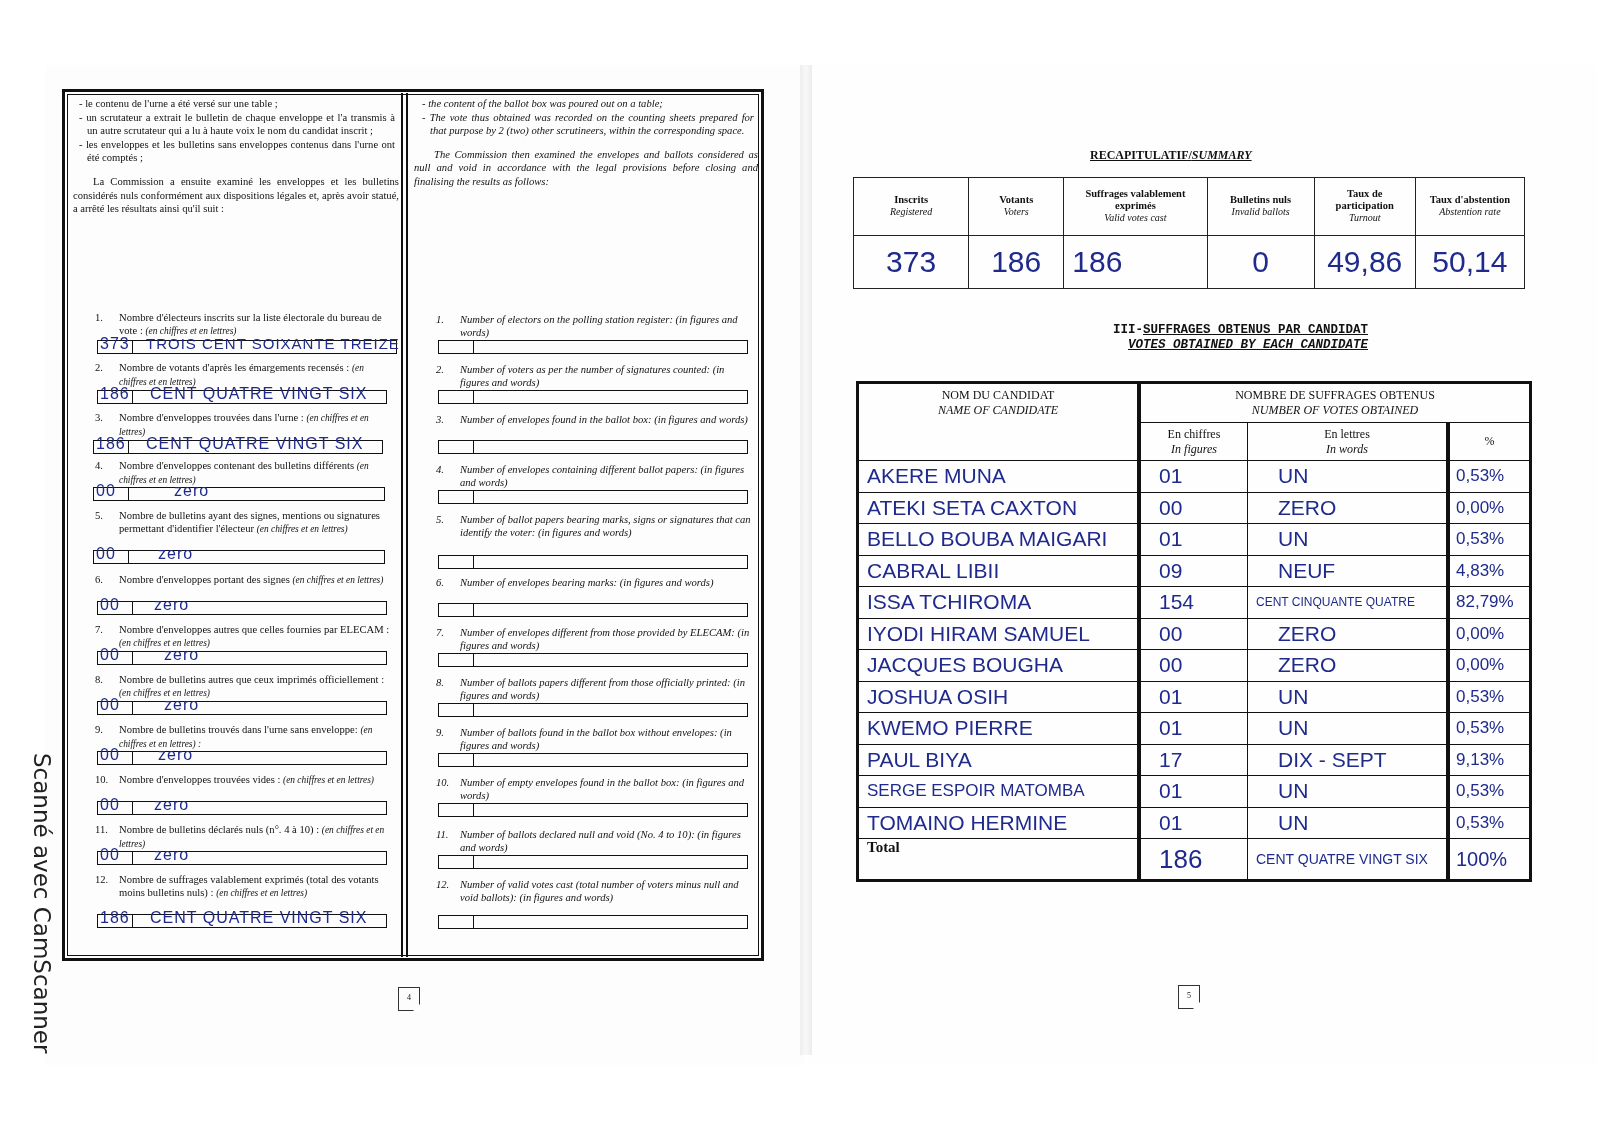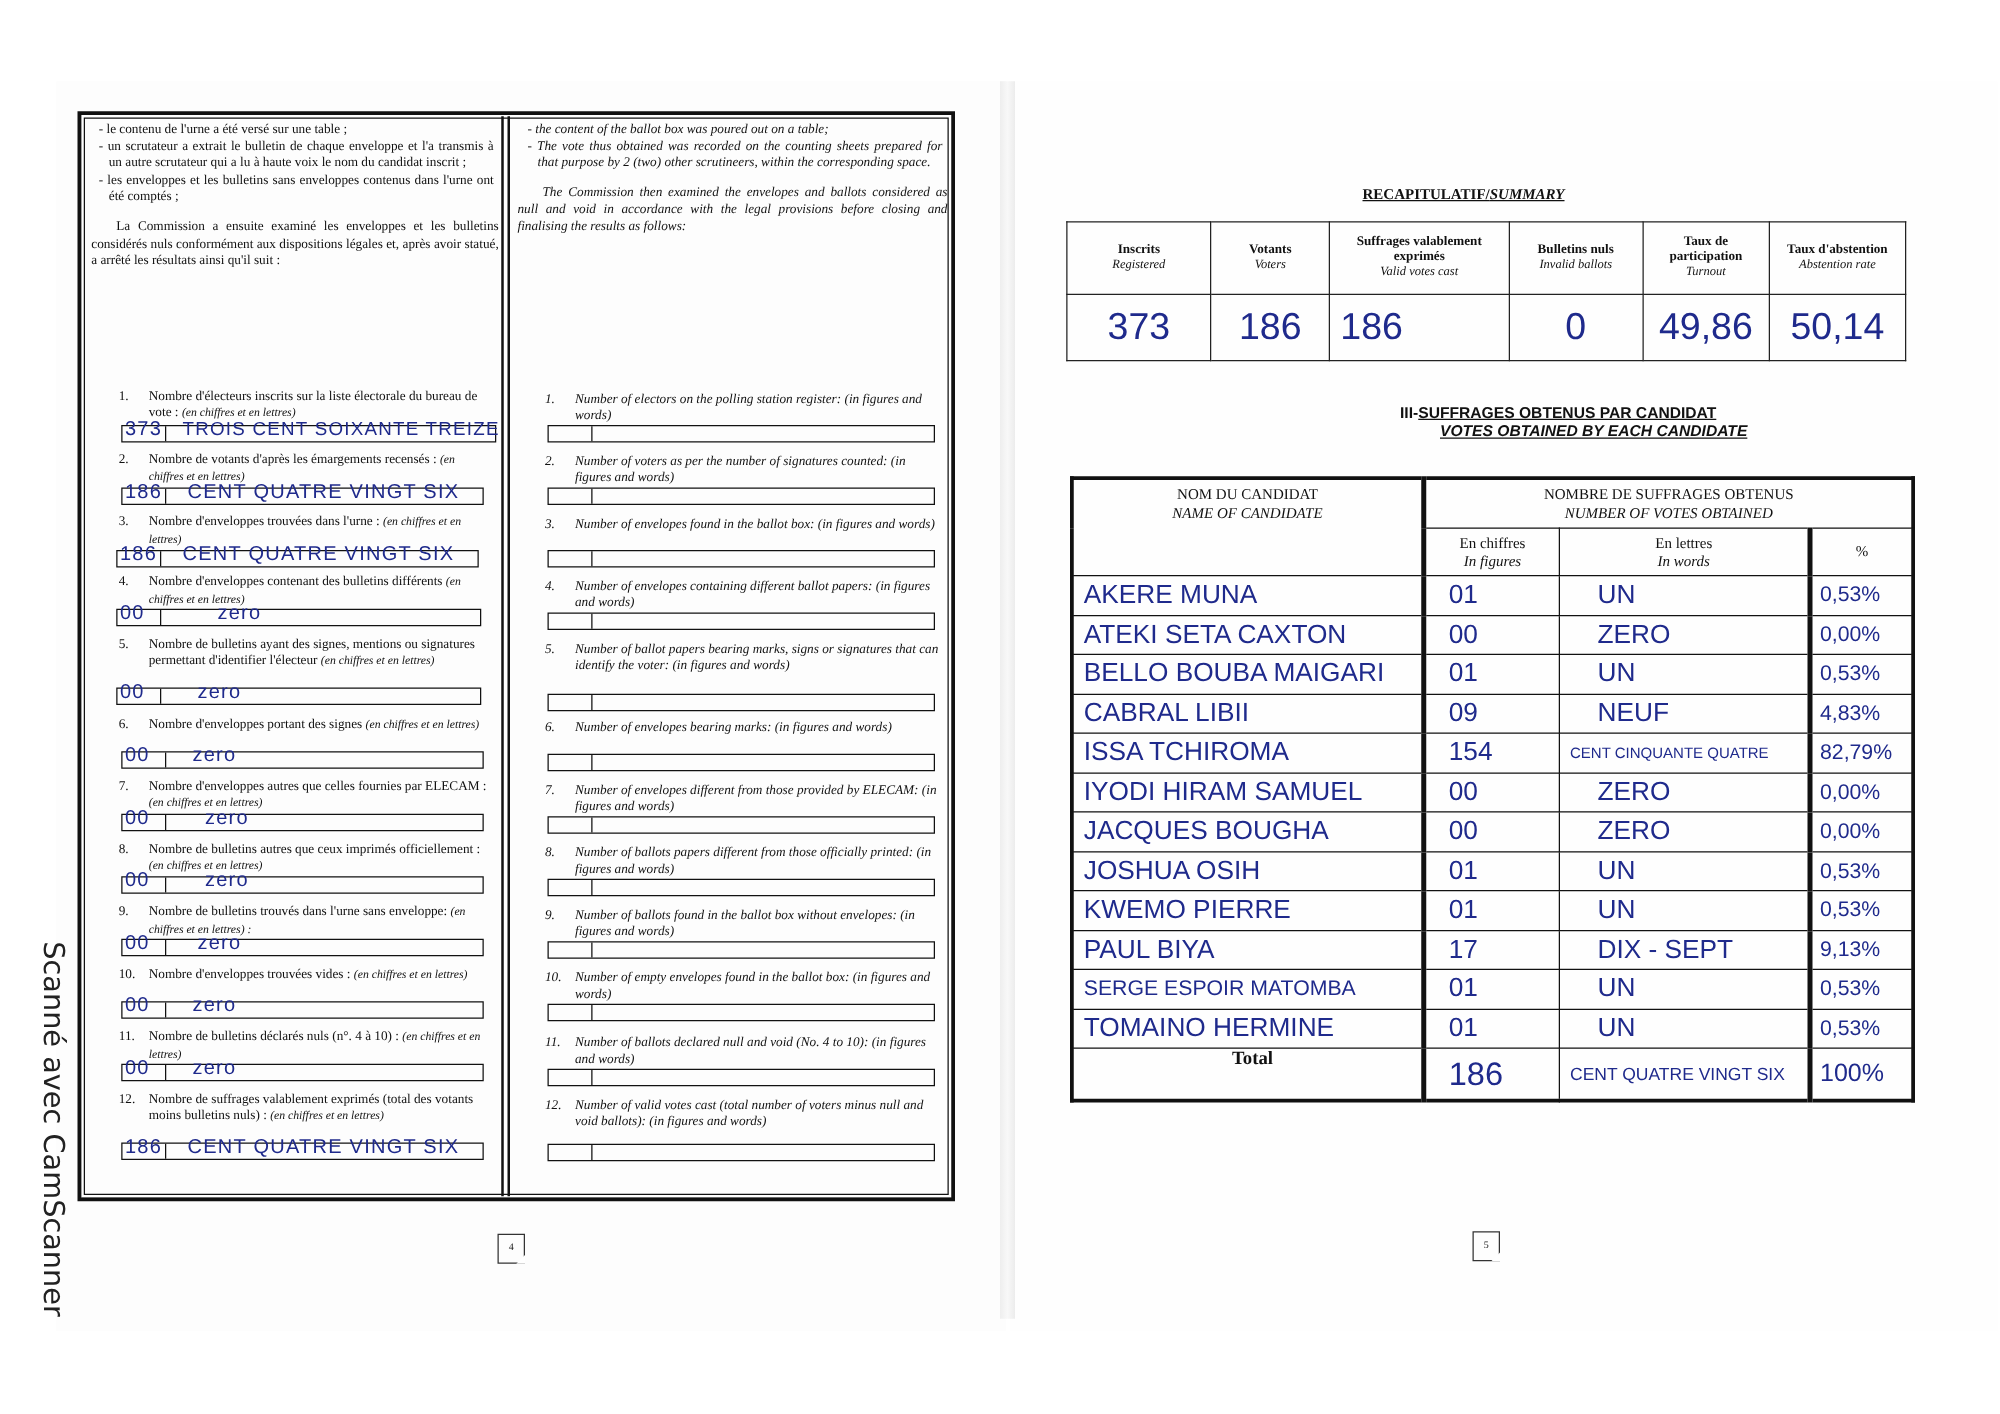--- a/index.html
+++ b/index.html
@@ -43,35 +43,35 @@
   
   .sum-title { position:absolute; left:1090px; top:148px; font-family:"Liberation Serif", serif; font-weight:bold; font-size:12px; text-decoration:underline; }
   .sum-title i { font-style:italic; }
   table { border-collapse:collapse; }
   .sum { position:absolute; left:853px; top:177px; width:672px; height:112px; }
   .sum td { border:1.5px solid #222; text-align:center; font-family:"Liberation Serif", serif; font-size:10.5px; padding:0 2px; }
   .sum tr.h td { height:56px; line-height:12px; }
   .sum tr.v td { height:52px; font-family:"Liberation Sans", sans-serif; font-size:30px; color:#1f2a8c; }
   .sum .en { font-style:italic; font-size:10px; display:block; }
 
-  .sec-title { position:absolute; left:1120px; top:323px; font-family:Liberation Sans, sans-serif; font-weight:bold; font-size:12.5px; line-height:15px; text-align:left; }
+  .sec-title { position:absolute; left:1096px; top:323px; font-family:Liberation Mono, monospace; font-weight:bold; font-size:12.5px; line-height:15px; text-align:right; }
   .sec-title .u { text-decoration:underline; }
   .sec-title .en { display:block; font-style:italic; text-decoration:underline; padding-left:32px; }
 
   .cand { position:absolute; left:856px; top:381px; width:676px; border:3px solid #111; box-sizing:border-box; }
   .cand td { border:1.5px solid #111; font-family:"Liberation Serif", serif; font-size:12px; }
   .cand .hd td { text-align:center; line-height:15px; }
   .cand .hd .en { font-style:italic; display:block; }
   .cand tr.row td { height:30.5px; font-family:"Liberation Sans", sans-serif; color:#1f2a8c; font-size:21px; padding:0 0 0 8px; white-space:nowrap; overflow:hidden; }
   .cand tr.row td.pct { font-size:17px; padding-left:6px; }
   .cand tr.row td.fig { padding-left:18px; }
   .cand tr.row td.words { padding-left:30px; }
   .cand tr.row td.words.small { font-size:12px; padding-left:8px; }
   .cand tr.total td { height:40px; }
-  .cand td.totlabel { color:#111 !important; font-family:"Liberation Serif", serif !important; font-weight:bold; font-size:15px !important; text-align:center; vertical-align:top; }
+  .cand td.totlabel { color:#111 !important; font-family:"Liberation Serif", serif !important; font-weight:bold; font-size:15px !important; text-align:left; vertical-align:top; }
   .thick-l { border-left:4px solid #111 !important; }
 
   .watermark { position:absolute; left:22px; top:760px; width:36px; height:320px; }
   .watermark span { position:absolute; left:-140px; top:140px; width:320px; transform:rotate(90deg); font-family:"DejaVu Sans", sans-serif; font-size:23px; color:#222; white-space:nowrap; }
 </style>
 </head>
 <body>
 
 <div class="page-left-bg"></div>
 <div class="page-right-bg"></div>

